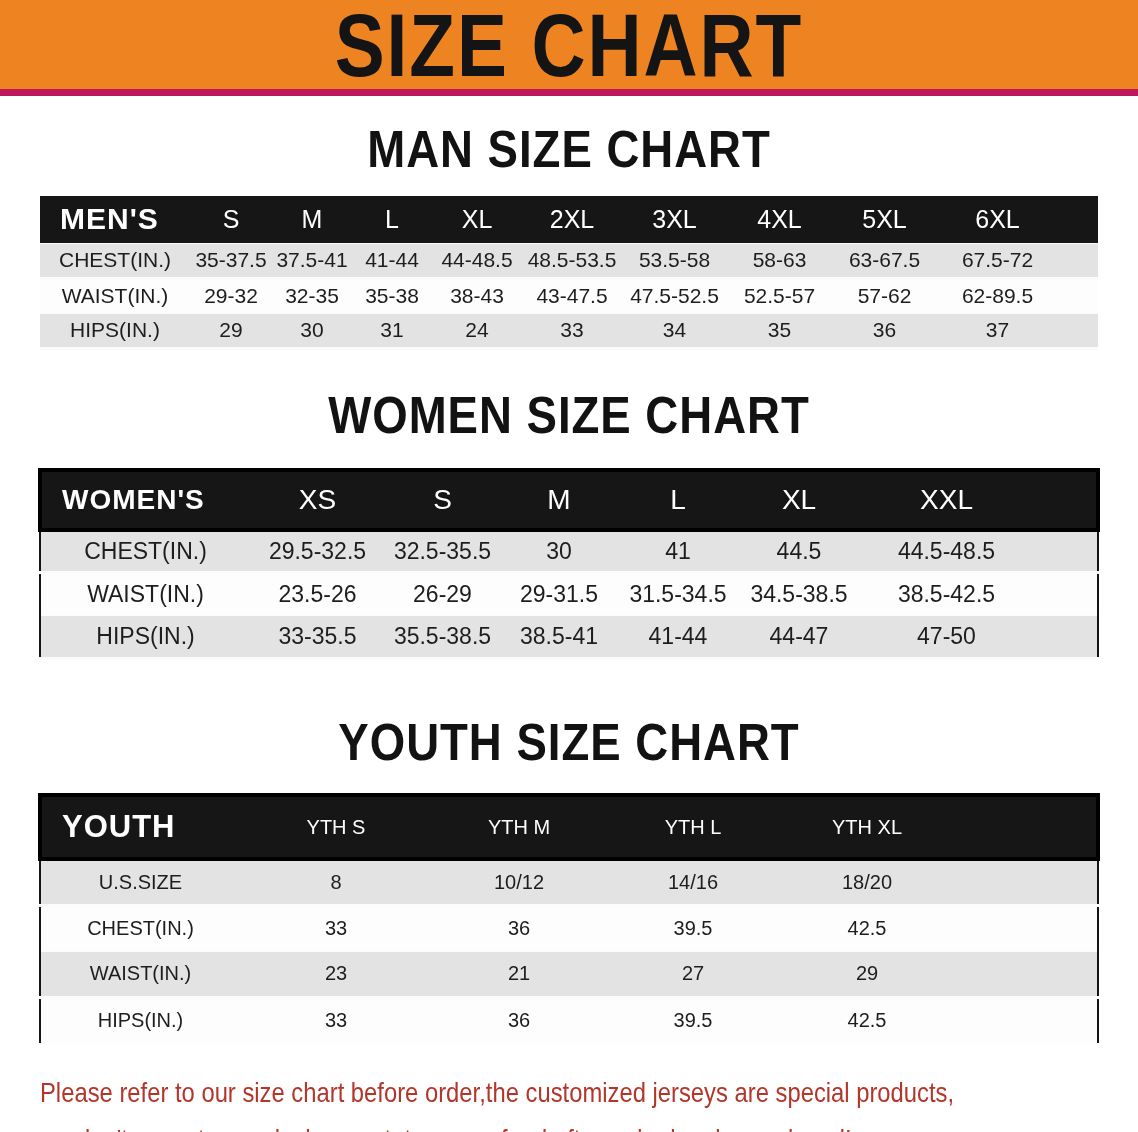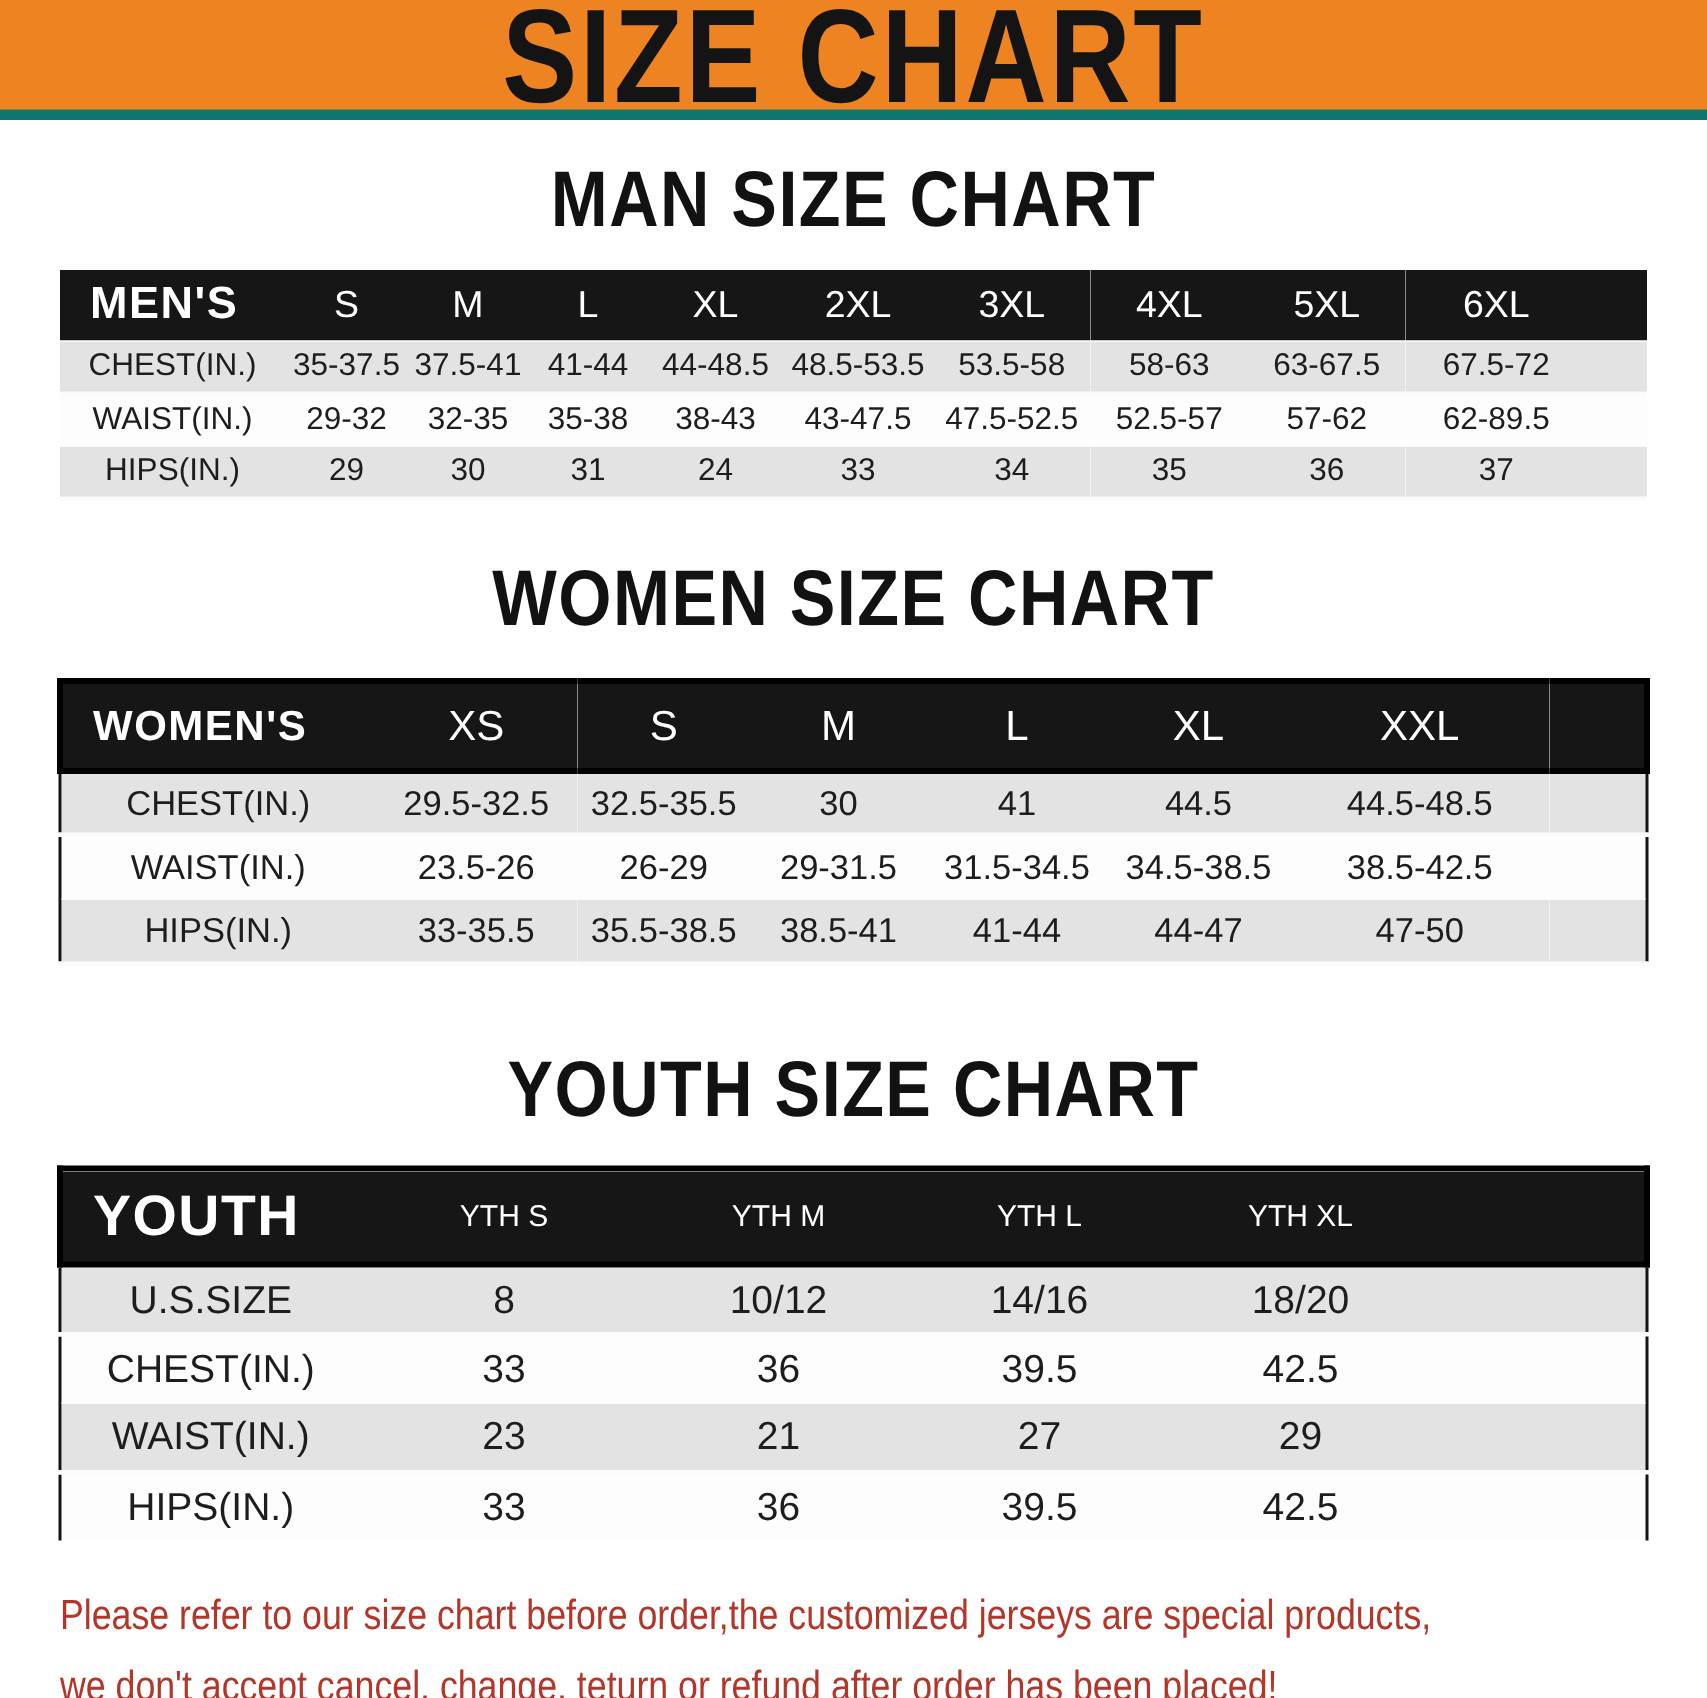--- a/index.html
+++ b/index.html
@@ -3,21 +3,21 @@
 <meta charset="utf-8">
 <style>
   * { box-sizing: border-box; }
   html,body { margin:0; padding:0; }
   body {
     width:1138px; height:1132px; background:#ffffff;
     font-family:"Liberation Sans", sans-serif;
     overflow:hidden;
   }
   .banner {
-    height:80px; background:#ee8421; border-bottom:7px solid #0f766e;
+    height:96px; background:#ee8421; border-bottom:7px solid #be185d;
     display:flex; align-items:center; justify-content:center;
   }
   .banner h1 {
     margin:0; line-height:1; font-size:78px; font-weight:800; color:#141414;
     letter-spacing:2px; transform:scale(0.96,1.14); white-space:nowrap;
   }
   .section-heading {
     margin:0; text-align:center; font-size:47px; font-weight:800; color:#121212;
     letter-spacing:1px; transform:scale(0.97,1.12); white-space:nowrap;
   }
@@ -52,22 +52,22 @@
   .t-women th:first-child, .t-youth th:first-child { border-left:4px solid #000; }
   .t-women th:last-child,  .t-youth th:last-child  { border-right:4px solid #000; }
   .t-women tbody tr td:first-child, .t-youth tbody tr td:first-child { border-left:2px solid #141414; }
   .t-women tbody tr td:last-child,  .t-youth tbody tr td:last-child  { border-right:2px solid #141414; }
 
   .t-women th { height:60px; font-size:28px; }
   .t-women th.first { font-size:28px; }
   .t-women td { height:43px; font-size:23px; }
 
   .t-youth th { height:64px; font-size:20px; }
-  .t-youth th.first { font-size:38px; }
-  .t-youth td { height:46px; font-size:26px; }
+  .t-youth th.first { font-size:31px; }
+  .t-youth td { height:46px; font-size:20px; }
 
   .disclaimer { margin-top:26px; padding-left:40px; color:#b2362a; }
   .disclaimer p {
     margin:0; font-size:28px; font-weight:500; line-height:47px;
     transform:scaleX(0.85); transform-origin:0 50%; white-space:nowrap;
   }
 </style>
 </head>
 <body>
 

